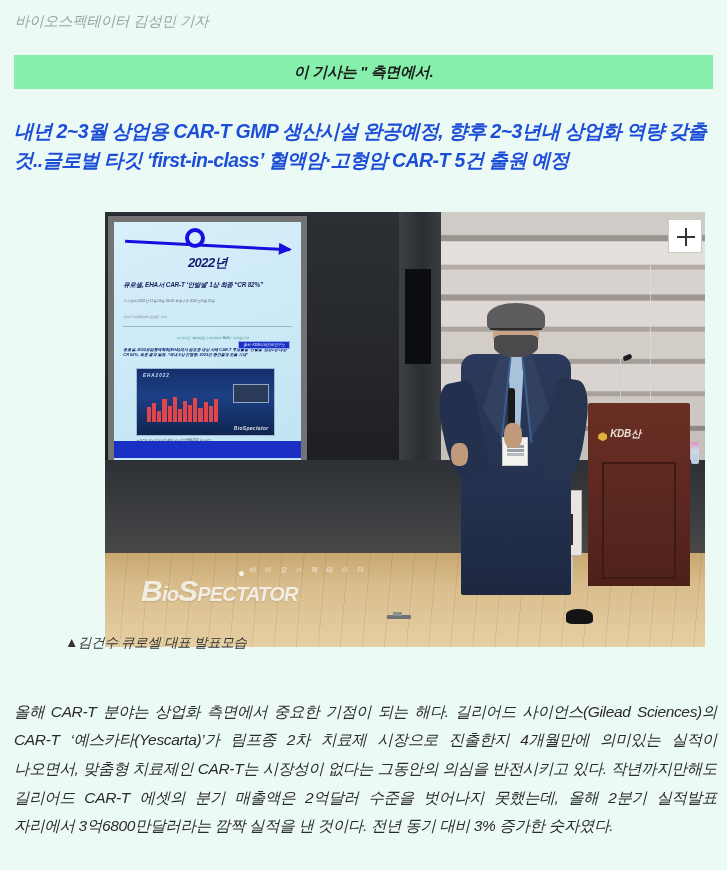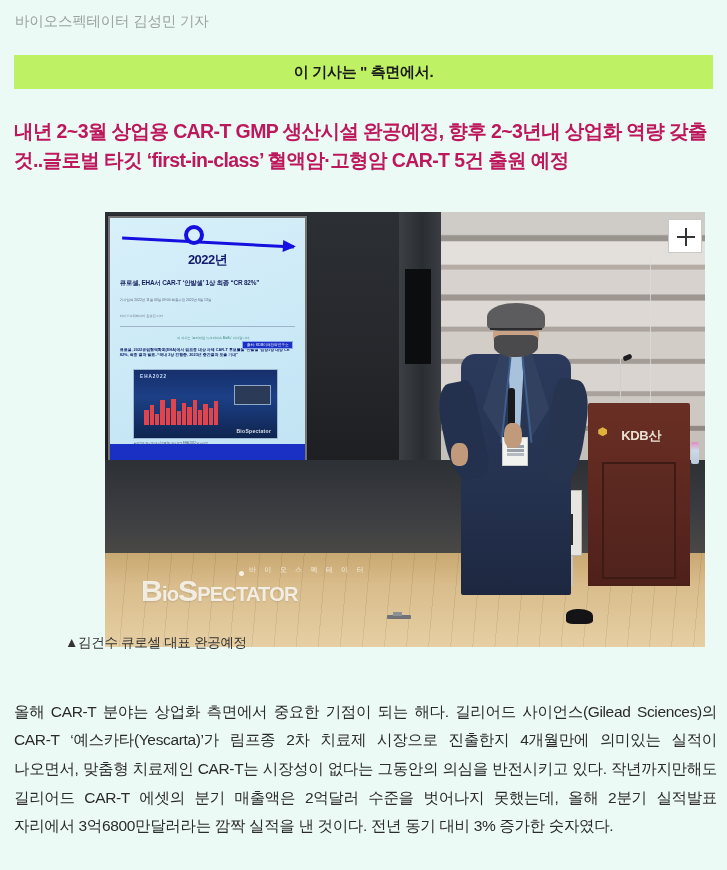--- a/index.html
+++ b/index.html
@@ -12,61 +12,62 @@
     background: #ecfaf5;
     font-family: "Liberation Sans", "DejaVu Sans", sans-serif;
     overflow: hidden;
   }
   .page {
     position: relative;
     width: 727px;
     height: 870px;
     background: #ecfaf5;
     padding: 0;
+    font-style: italic;
   }
 
   
   .byline {
     position: absolute;
     left: 15px;
     top: 12px;
     font-size: 14.5px;
     color: #9aa3a0;
     letter-spacing: -0.2px;
     white-space: nowrap;
   }
 
   
   .premium-banner {
     position: absolute;
     left: 14px;
     top: 55px;
     width: 699px;
     height: 34px;
-    background: #bef264;
+    background: #86efac;
     display: flex;
     align-items: center;
     justify-content: center;
     font-size: 15px;
     font-weight: bold;
     color: #1b1b1b;
     letter-spacing: -0.3px;
   }
   .premium-banner .accent { color: #12897c; }
 
   
   .headline {
     position: absolute;
     left: 14px;
     top: 104px;
     width: 705px;
     font-size: 19.5px;
     font-weight: bold;
     line-height: 1.48;
-    color: #be185d;
+    color: #1d4ed8;
     letter-spacing: -0.6px;
     word-break: keep-all;
   }
 
   
   .figure {
     position: absolute;
     left: 65px;
     top: 196px;
     width: 600px;
@@ -125,21 +126,21 @@
   }
 
   
   .screen {
     position: absolute;
     left: 0.5%;
     top: 1%;
     width: 33.2%;
     height: 59%;
     background: #d5eef8;
-    border: 2px solid #737373;
+    border: 6px solid #737373;
     box-shadow: 0 0 0 1px rgba(0,0,0,0.15);
     overflow: hidden;
   }
   .slide-inner { position: absolute; inset: 0; background: linear-gradient(160deg,#d8f0fa 0%,#c9e8f6 60%,#bfe2f2 100%); }
   .slide-arrow {
     position: absolute; left: 6%; top: 9%;
     width: 88%; height: 3px;
     background: #1510e0;
     transform: rotate(3deg);
   }
@@ -295,22 +296,22 @@
   .podium-inner {
     position: absolute;
     left: 14%; top: 32%;
     width: 72%; height: 64%;
     border: 2px solid #3e1a14;
     background: linear-gradient(180deg,#5e2a21 0%,#50231c 100%);
   }
   .podium-logo {
     position: absolute;
     left: 10%; top: 13%;
-    display: flex; align-items: flex-start; gap: 14px;
-    font-size: 13px; font-weight: bold; color: #e9dfd2;
+    display: flex; align-items: flex-end; gap: 3px;
+    font-size: 10px; font-weight: bold; color: #e9dfd2;
     letter-spacing: -0.3px;
   }
   .podium-logo .mark {
     width: 9px; height: 9px;
     background: #e0b23c;
     clip-path: polygon(50% 0, 100% 28%, 100% 72%, 50% 100%, 0 72%, 0 28%);
   }
   .podium-bottle {
     position: absolute;
     right: 1%; bottom: 42%;
@@ -657,17 +658,17 @@
       <div class="watermark">
         <span>B</span><span class="wm-sm">io</span><span>S</span><span class="wm-sm">PECTATOR</span>
       </div>
       <div class="watermark-dot"></div>
       <div class="watermark-kr">바 이 오 스 펙 테 이 터</div>
 
       <div class="zoom-btn"></div>
     </div>
   </figure>
 
-  <div class="caption">▲김건수 큐로셀 대표 완공예정</div>
+  <div class="caption">▲김건수 큐로셀 대표 발표모습</div>
 
   <p class="body-copy">올해 CAR-T 분야는 상업화 측면에서 중요한 기점이 되는 해다. 길리어드 사이언스(Gilead Sciences)의 CAR-T ‘예스카타(Yescarta)’가 림프종 2차 치료제 시장으로 진출한지 4개월만에 의미있는 실적이 나오면서, 맞춤형 치료제인 CAR-T는 시장성이 없다는 그동안의 의심을 반전시키고 있다. 작년까지만해도 길리어드 CAR-T 에셋의 분기 매출액은 2억달러 수준을 벗어나지 못했는데, 올해 2분기 실적발표 자리에서 3억6800만달러라는 깜짝 실적을 낸 것이다. 전년 동기 대비 3% 증가한 숫자였다.</p>
 
 </div>
 
 </body></html>

